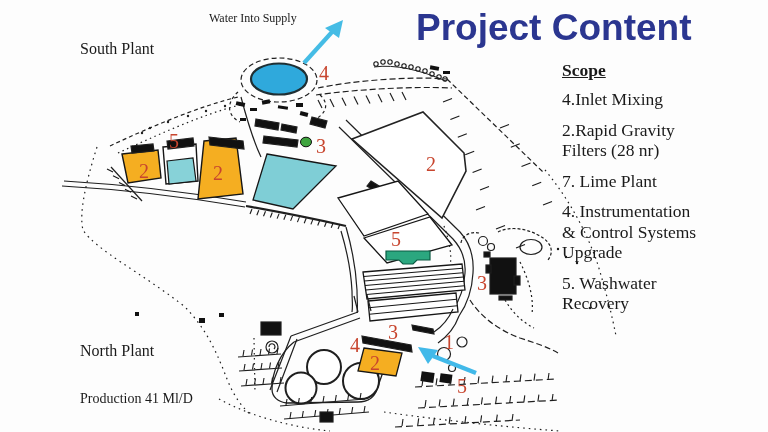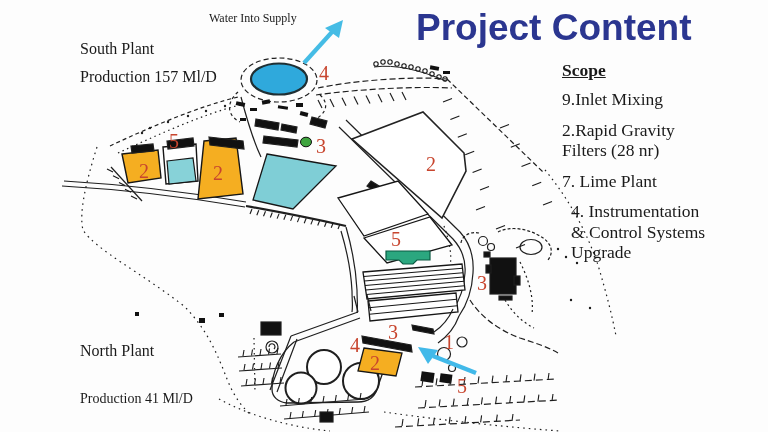--- a/index.html
+++ b/index.html
@@ -9,33 +9,33 @@
 </head>
 <body>
 <div class="abs" style="left:0;top:0;width:768px;height:432px;">
 
 <div class="abs" style="left:416px;top:7px;width:300px;font-family:'Liberation Sans',sans-serif;font-weight:bold;font-size:37px;color:#2b3690;">Project Content</div>
 
 <div class="abs serif" style="left:209px;top:11px;font-size:12px;">Water Into Supply</div>
 
 <div class="abs serif" style="left:80px;top:40px;font-size:16px;">South Plant</div>
 
-<div class="abs serif" style="left:80px;top:68px;font-size:16px;">Production 157 Ml/D</div>
 
 <div class="abs serif" style="left:80px;top:342px;font-size:16px;">North Plant</div>
 
 <div class="abs serif" style="left:80px;top:391px;font-size:14px;">Production 41 Ml/D</div>
 
 <div class="abs serif" style="left:562px;top:60px;font-size:17.5px;font-weight:bold;text-decoration:underline;">Scope</div>
 
 <div class="abs serif" style="left:562px;top:89px;font-size:17.5px;line-height:20.5px;width:150px;">
-<div style="margin-bottom:10px;">9.Inlet Mixing</div>
+<div style="margin-bottom:10px;">4.Inlet Mixing</div>
 <div style="margin-bottom:10px;">2.Rapid Gravity<br>Filters (28 nr)</div>
 <div style="margin-bottom:10px;">7. Lime Plant</div>
-<div style="margin-bottom:10px;margin-left:9px;">4. Instrumentation<br>&amp; Control Systems<br>Upgrade</div>
+<div style="margin-bottom:10px;">4. Instrumentation<br>&amp; Control Systems<br>Upgrade</div>
+<div>5. Washwater<br>Recovery</div>
 </div>
 
 <svg class="abs" style="left:0;top:0;" width="768" height="432" viewBox="0 0 768 432">
 <g fill="none" stroke="#1f1f1f" stroke-width="1.2">
 
 <path d="M97,147 C85,185 79,214 83,230 C96,250 140,272 184,306 C208,330 218,356 227,379 C234,397 243,408 252,416" stroke-dasharray="1.6,4.2"></path>
 
 <path d="M110,146 C150,127 200,106 238,97" stroke-dasharray="4,3"></path>
 <path d="M118,153 C155,136 203,114 240,105" stroke-dasharray="1.5,3.5"></path>
 

